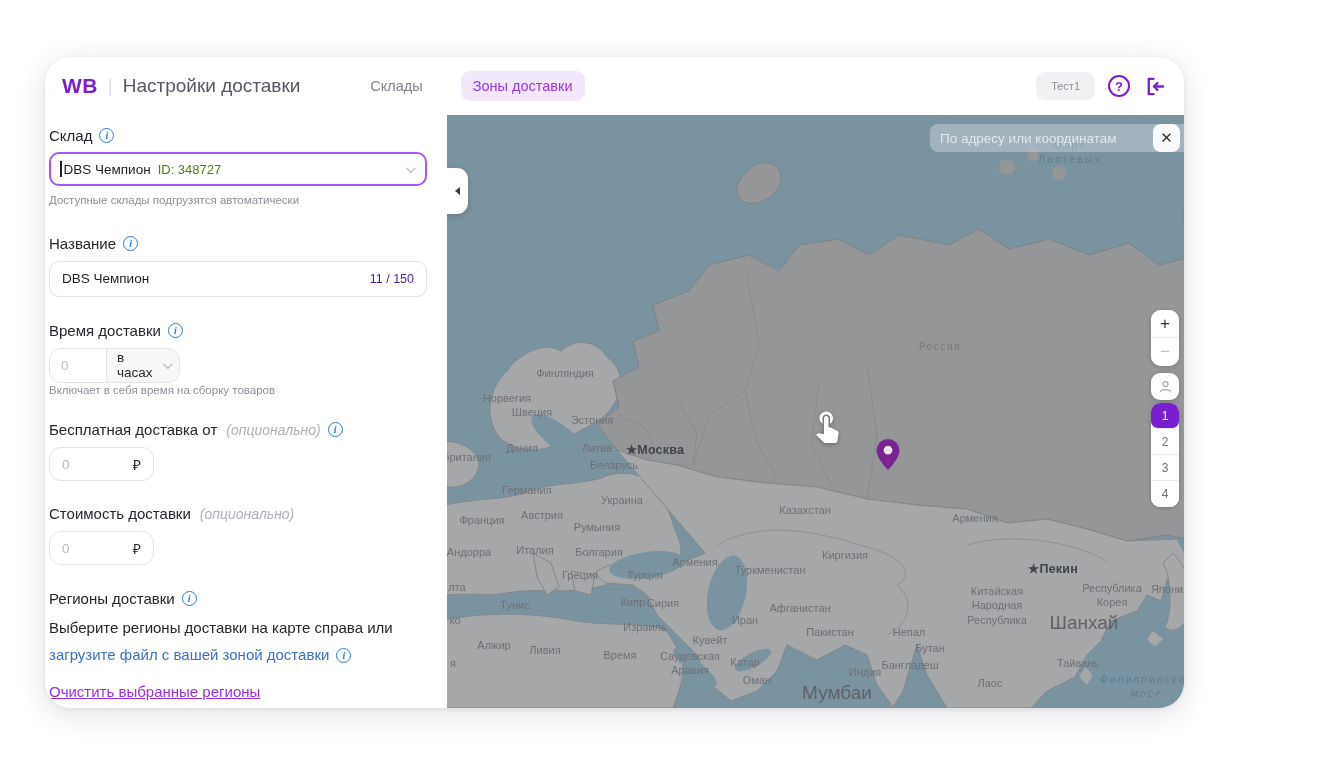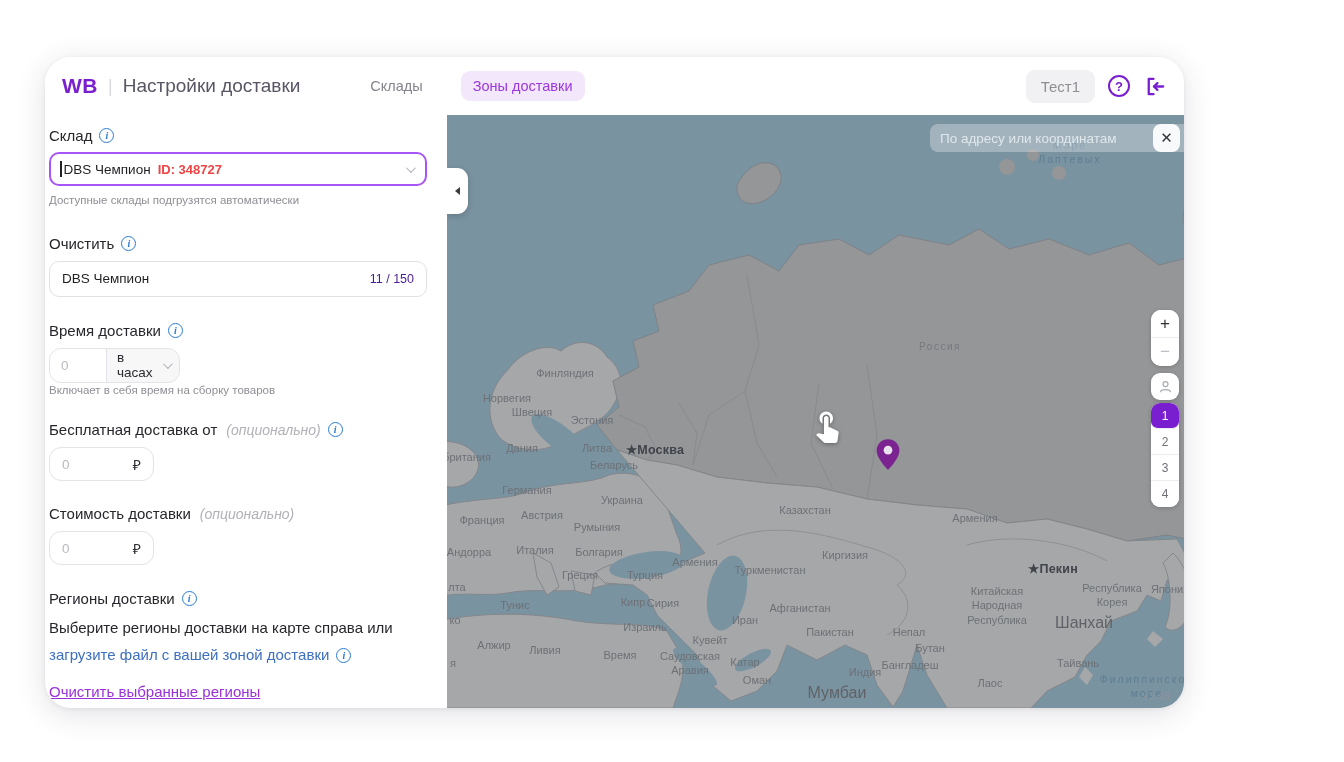--- a/index.html
+++ b/index.html
@@ -14,40 +14,40 @@
 
   
   .hdr { height:58px; display:flex; align-items:center; padding:0 18px 0 17px; background:#fff; flex:0 0 auto; }
   .logo { font-size:21px; font-weight:800; color:#7a1fd0; letter-spacing:.5px; }
   .hdr-sep { color:#d9d9de; font-size:18px; margin:0 10px; font-weight:300; }
   .hdr-title { font-size:19px; color:#5a5464; font-weight:500; }
   .tabs { display:flex; align-items:center; gap:26px; margin-left:58px; }
   .tab { font-size:14.5px; color:#85838c; cursor:pointer; padding:7px 12px; border-radius:9px; }
   .tab.active { background:#f2e7fb; color:#9c37e0; }
   .hdr-right { margin-left:auto; display:flex; align-items:center; gap:13px; }
-  .user-btn { background:#f1f1f3; border:none; border-radius:9px; padding:8px 15px; font-size:15px; color:#8e8e95; font-family:inherit; }
+  .user-btn { background:#f1f1f3; border:none; border-radius:9px; padding:8px 15px; font-size:11px; color:#8e8e95; font-family:inherit; }
   .help-ic { width:22px; height:22px; border:2px solid #7a1fd0; border-radius:50%; color:#7a1fd0;
              font-size:13px; font-weight:700; display:flex; align-items:center; justify-content:center; }
   .logout-ic svg { display:block; }
 
   
   .row { flex:1; display:flex; min-height:0; }
   .panel { width:402px; flex:0 0 auto; padding:12px 20px 0 4px; }
 
   .f-label { font-size:15px; color:#26262c; font-weight:500; display:flex; align-items:center; gap:7px; }
   .opt { font-style:italic; color:#b1b1b8; font-weight:400; font-size:14px; margin-left:2px; }
   .info-ic { width:15px; height:15px; border:1.4px solid #2b7cd3; border-radius:50%; color:#2b7cd3;
              font-size:10px; font-style:italic; font-weight:700; display:inline-flex; align-items:center; justify-content:center; flex:0 0 auto; font-family:"Liberation Serif", serif; }
   .helper { font-size:11.5px; color:#8e8e96; line-height:1.35; }
 
   .select-box { margin-top:8px; height:34px; border:2px solid #a855f7; border-radius:10px;
                 display:flex; align-items:center; padding:0 12px 0 9px; }
   .caret-line { width:1.5px; height:16px; background:#1f1f24; margin-right:2px; }
   .sel-val { font-size:13.5px; color:#1f1f24; }
-  .sel-id { font-size:13px; color:#ef4444; margin-left:7px;font-weight:bold; }
+  .sel-id { font-size:13px; color:#4d7c0f; margin-left:7px; }
   .chev { width:7px; height:7px; border-right:1.6px solid #aeaeb6; border-bottom:1.6px solid #aeaeb6;
           transform:rotate(45deg) translateY(-2px); margin-left:auto; flex:0 0 auto; }
 
   .text-input { margin-top:9px; height:36px; border:1px solid #e2e2e6; border-radius:10px;
                 display:flex; align-items:center; padding:0 12px; }
   .ti-val { font-size:13.5px; color:#1f1f24; }
   .ti-count { margin-left:auto; font-size:12.5px; color:#4c1d95; }
 
   .time-ctrl { margin-top:9px; width:131px; height:35px; border:1px solid #e4e4e8; border-radius:12px;
                background:#f7f7f8; display:flex; align-items:stretch; overflow:hidden; }
@@ -63,21 +63,21 @@
   .link-blue { display:inline-flex; align-items:flex-end; gap:7px; margin-top:6px; font-size:15px; color:#3d6fc2; cursor:pointer; }
   .link-purple { display:inline-block; margin-top:19px; font-size:15px; color:#9b30d9; text-decoration:underline; cursor:pointer; }
 
   
   .map { position:relative; flex:1; background:#7a93a1; overflow:hidden; border-radius:0 0 24px 0; cursor:pointer; }
   .map svg.geo { position:absolute; inset:0; }
   .map-label { position:absolute; transform:translate(-50%,-50%); font-size:11px; color:#6d7176;
                white-space:pre-line; text-align:center; line-height:1.3; pointer-events:none; }
   .map-label.sea { color:#5e7e93; letter-spacing:2px; font-size:10.5px; }
   .map-label.city { font-weight:700; color:#3f434a; font-size:12.5px; letter-spacing:.2px; }
-  .map-label.city-plain { font-size:16px; color:#5f6368; }
+  .map-label.city-plain { font-size:19px; color:#5f6368; }
   .map-label.ru { letter-spacing:1.5px; font-size:10px; color:#75797e; }
 
   .map-title { position:absolute; left:0; right:0; top:252px; text-align:center; font-size:27px; color:#fff;
                text-shadow:0 1px 4px rgba(0,0,0,.18); pointer-events:none; }
 
   .map-search { position:absolute; top:9px; left:483px; width:334px; height:28px;
                 background:rgba(255,255,255,.30); border:none; border-radius:8px; padding:0 10px;
                 font-size:13.5px; color:#fff; font-family:inherit; }
   .map-search::placeholder { color:rgba(235,240,245,.85); }
   .map-close { position:absolute; top:9px; right:4px; width:27px; height:28px; background:rgba(255,255,255,.92);
@@ -142,21 +142,21 @@
       </div>
       <div class="select-box">
         <span class="caret-line"></span>
         <span class="sel-val">DBS Чемпион</span>
         <span class="sel-id">ID: 348727</span>
         <span class="chev"></span>
       </div>
       <div class="helper" style="margin-top:7px;">Доступные склады подгрузятся автоматически</div>
 
       <div class="f-label sec-gap-2">
-        <span>Очистить</span>
+        <span>Название</span>
         <span class="info-ic">i</span>
       </div>
       <div class="text-input">
         <span class="ti-val">DBS Чемпион</span>
         <span class="ti-count">11 / 150</span>
       </div>
 
       <div class="f-label" style="margin-top:25px;">
         <span>Время доставки</span>
         <span class="info-ic">i</span>

